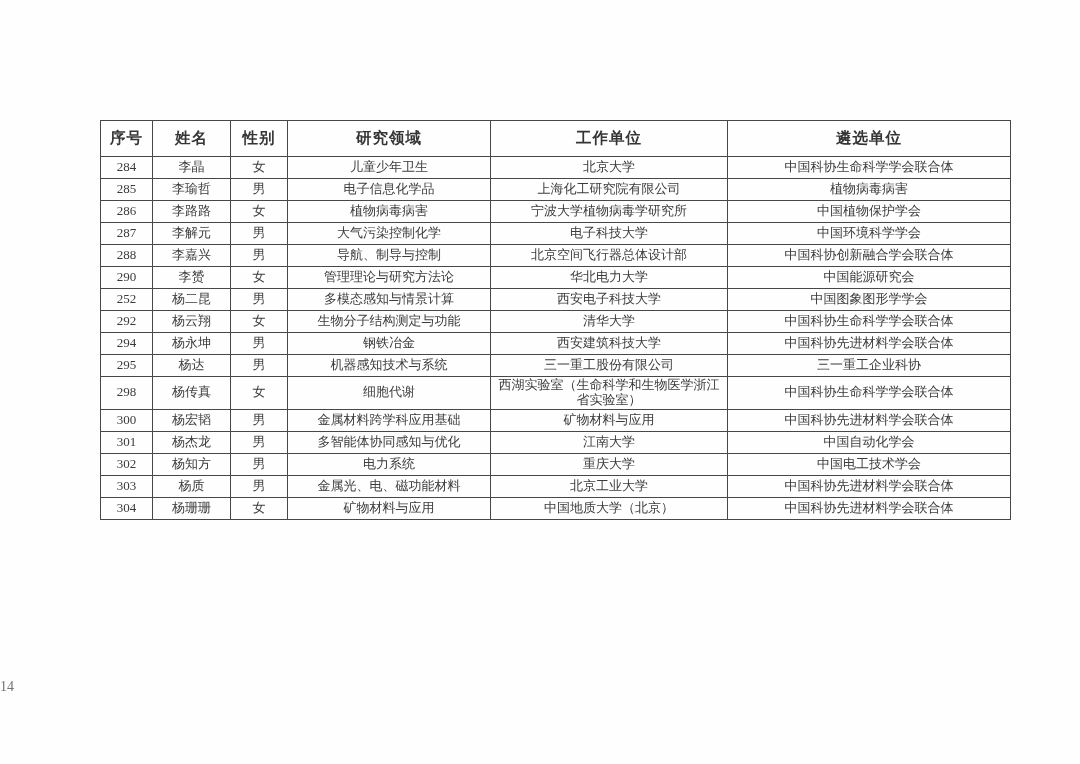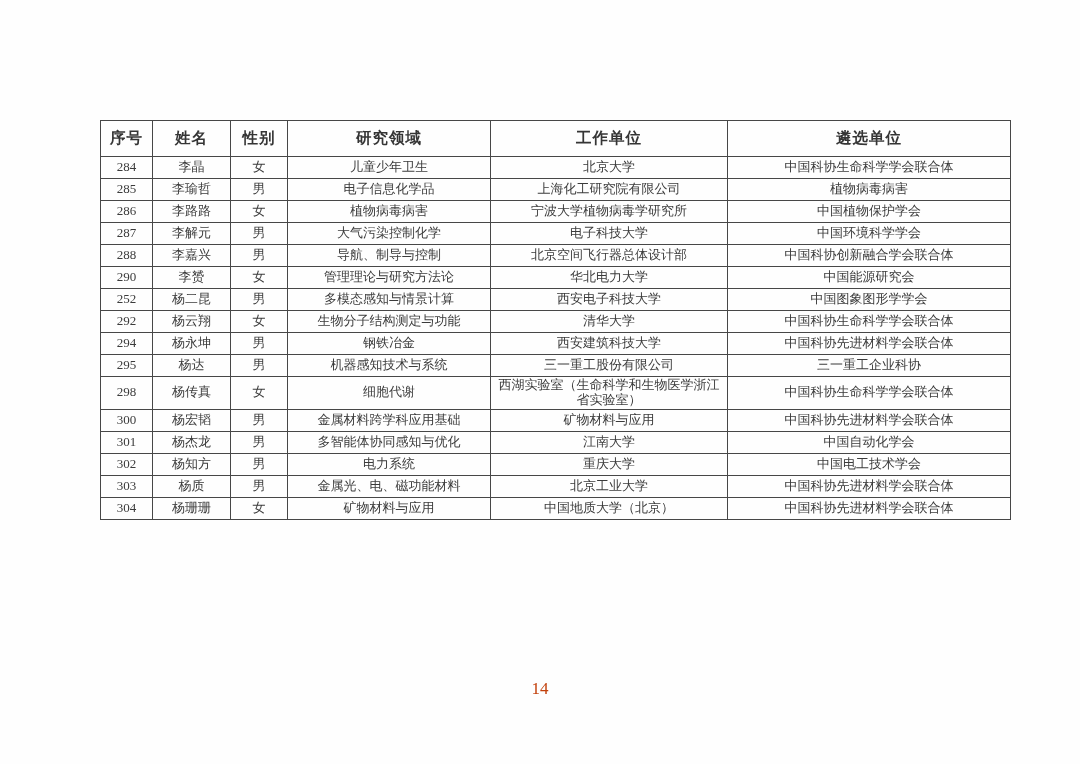--- a/index.html
+++ b/index.html
@@ -47,23 +47,22 @@
   table.roster td {
     height: 19px;
     font-size: 13px;
     line-height: 1.15;
   }
   .page-number {
     position: absolute;
     left: 0;
     right: 0;
     top: 679px;
-    text-align: center;
-    font-size: 17px;
-    color: #c2410c;
+    font-size: 14px;
+    color: #737373;
   }
 </style>
 </head>
 <body>
 
 <div class="sheet">
 
   <table class="roster">
     <colgroup>
       <col class="c0">

